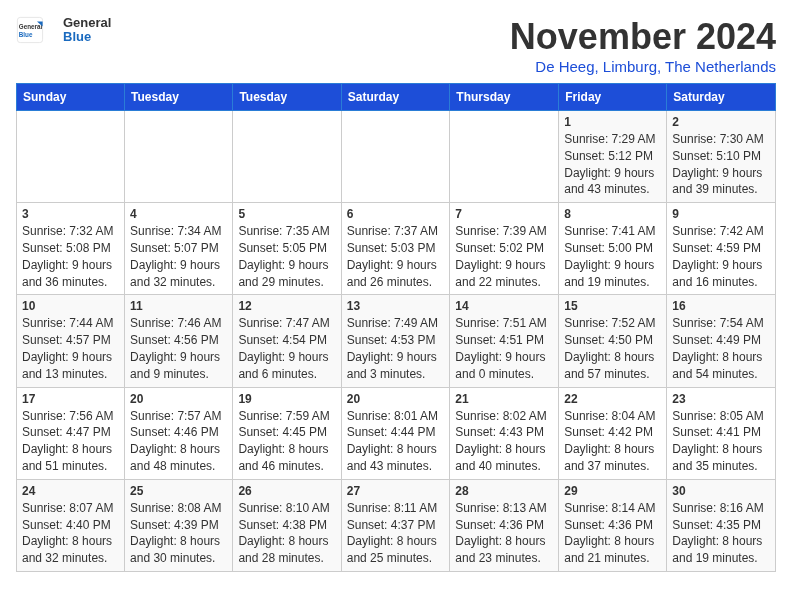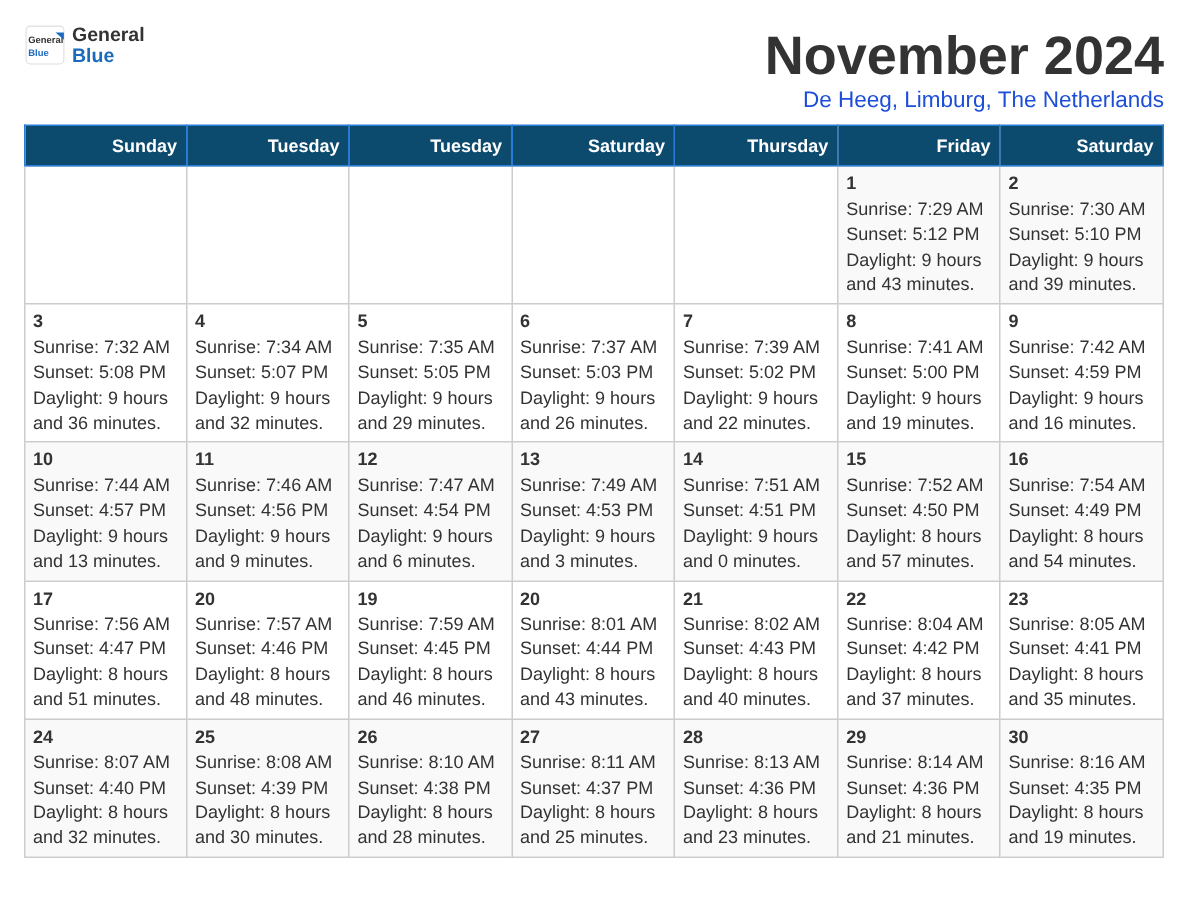--- a/index.html
+++ b/index.html
@@ -12,21 +12,21 @@
     }
     .header-area {
       display: flex;
       justify-content: space-between;
       align-items: flex-start;
       margin-bottom: 8px;
     }
     .logo {
       display: flex;
       align-items: center;
-      gap: 4px;
+      gap: 19px;
     }
     .logo-text {
       display: flex;
       flex-direction: column;
       font-size: 13px;
       font-weight: bold;
       line-height: 1.1;
     }
     .logo-text .general { color: #333; }
     .logo-text .blue { color: #1a6abf; }
@@ -45,23 +45,23 @@
     .location {
       font-size: 15px;
       color: #1d4ed8;
     }
     .calendar {
       width: 100%;
       border-collapse: collapse;
       font-size: 11px;
     }
     .calendar thead th {
-      background: #0c4a6e;
+      background: #1d4ed8;
       color: #fff;
-      text-align: right;
+      text-align: left;
       padding: 6px 6px;
       font-size: 12px;
       font-weight: bold;
       border: 1px solid #2a7dd6;
     }
     .calendar tbody td {
       border: 1px solid #ccc;
       vertical-align: top;
       padding: 4px 5px;
       width: 113px;

